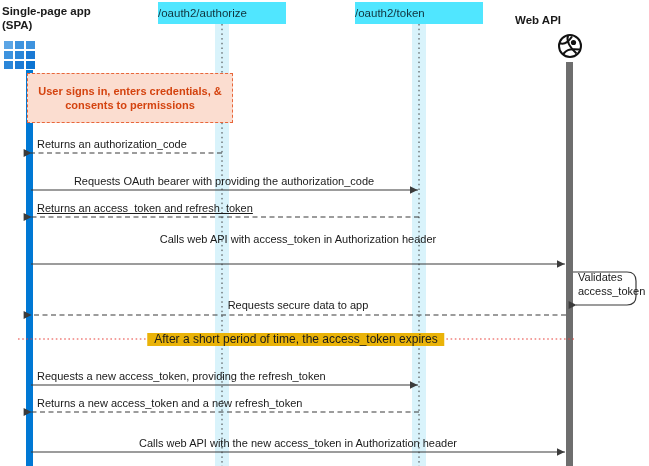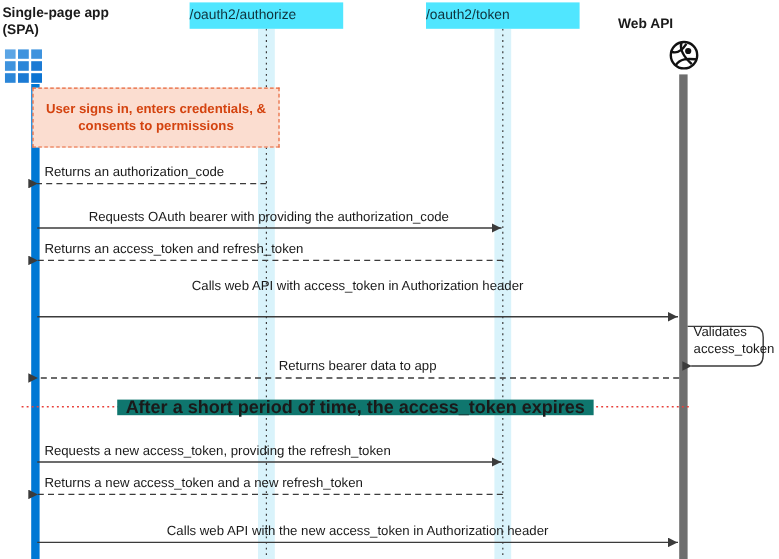--- a/index.html
+++ b/index.html
@@ -107,27 +107,26 @@
     text-align: center;
     padding: 2px 6px;
   }
 
   
   #expiry-text {
     position: absolute;
     top: 333px;
     left: 296px;
     transform: translateX(-50%);
-    background: #0f766e;
+    background: #eab308;
     padding: 0 7px;
-    font-size: 15px;
+    font-size: 12px;
     color: #1a1a1a;
     white-space: nowrap;
     line-height: 13px;
-    font-weight: bold;
   }
 
   
   #selfloop-text {
     position: absolute;
     left: 578px;
     top: 270px;
     font-size: 11px;
     color: #1a1a1a;
     line-height: 14px;
@@ -209,25 +208,25 @@
 
     <line x1="419" y1="412" x2="31" y2="412" stroke="#3b3b3b" stroke-width="1.1" stroke-dasharray="5,3.5" marker-end="url(#arrL)"></line>
 
     <line x1="31" y1="452" x2="565" y2="452" stroke="#3b3b3b" stroke-width="1.2" marker-end="url(#arrR)"></line>
   </svg>
 
   <div class="msg-label" style="left:37px; top:138px;">Returns an authorization_code</div>
 
   <div class="msg-label center" style="left:224px; top:175px;">Requests OAuth bearer with providing the authorization_code</div>
 
-  <div class="msg-label" style="left:37px; top:202px;">Returns an access_token and refresh_token</div>
+  <div class="msg-label" style="left:37px; top:202px;text-decoration:underline;">Returns an access_token and refresh_token</div>
 
   <div class="msg-label center" style="left:298px; top:233px;">Calls web API with access_token in Authorization header</div>
 
-  <div class="msg-label center" style="left:298px; top:299px;">Returns bearer data to app</div>
+  <div class="msg-label center" style="left:298px; top:299px;">Requests secure data to app</div>
 
   <div class="msg-label" style="left:37px; top:370px;">Requests a new access_token, providing the refresh_token</div>
 
   <div class="msg-label" style="left:37px; top:397px;">Returns a new access_token and a new refresh_token</div>
 
   <div class="msg-label center" style="left:298px; top:437px;">Calls web API with the new access_token in Authorization header</div>
 
   <div id="selfloop-text">Validates
 access_token</div>
 

